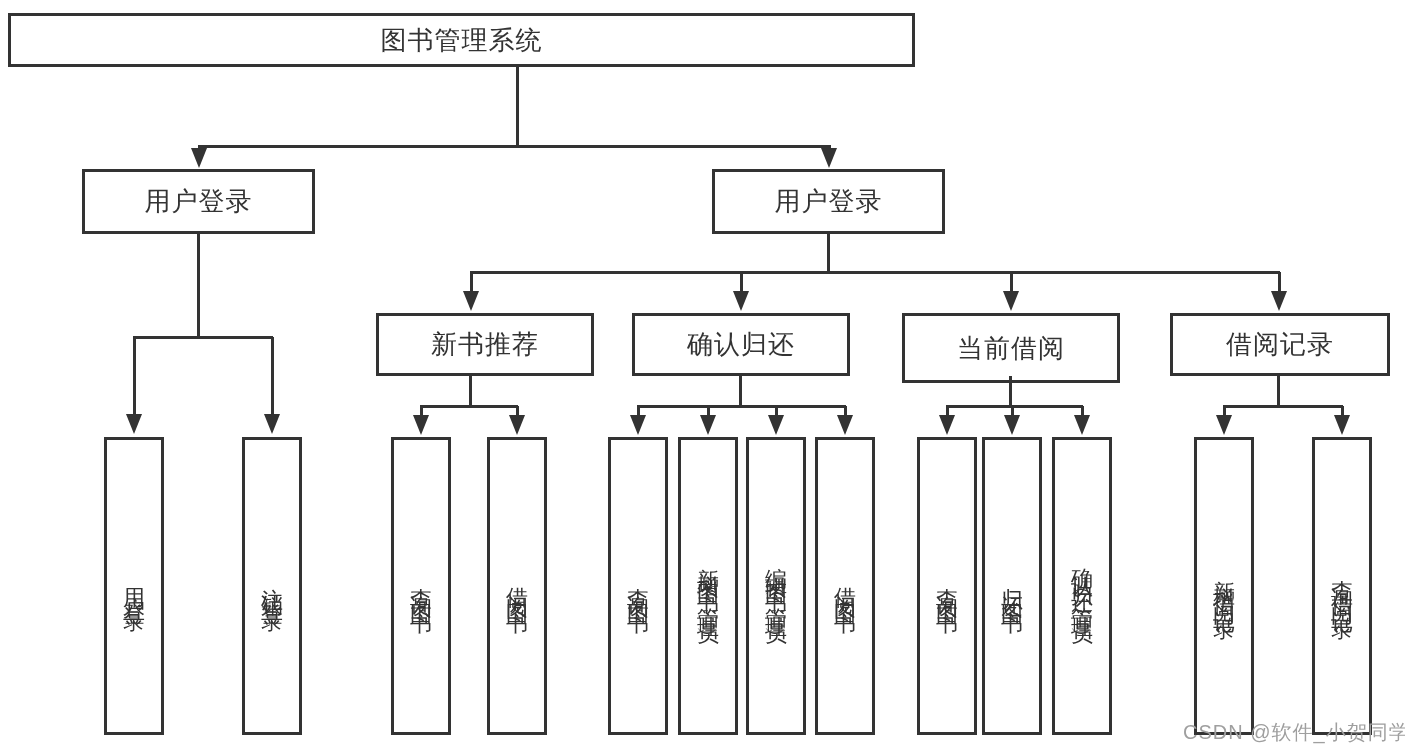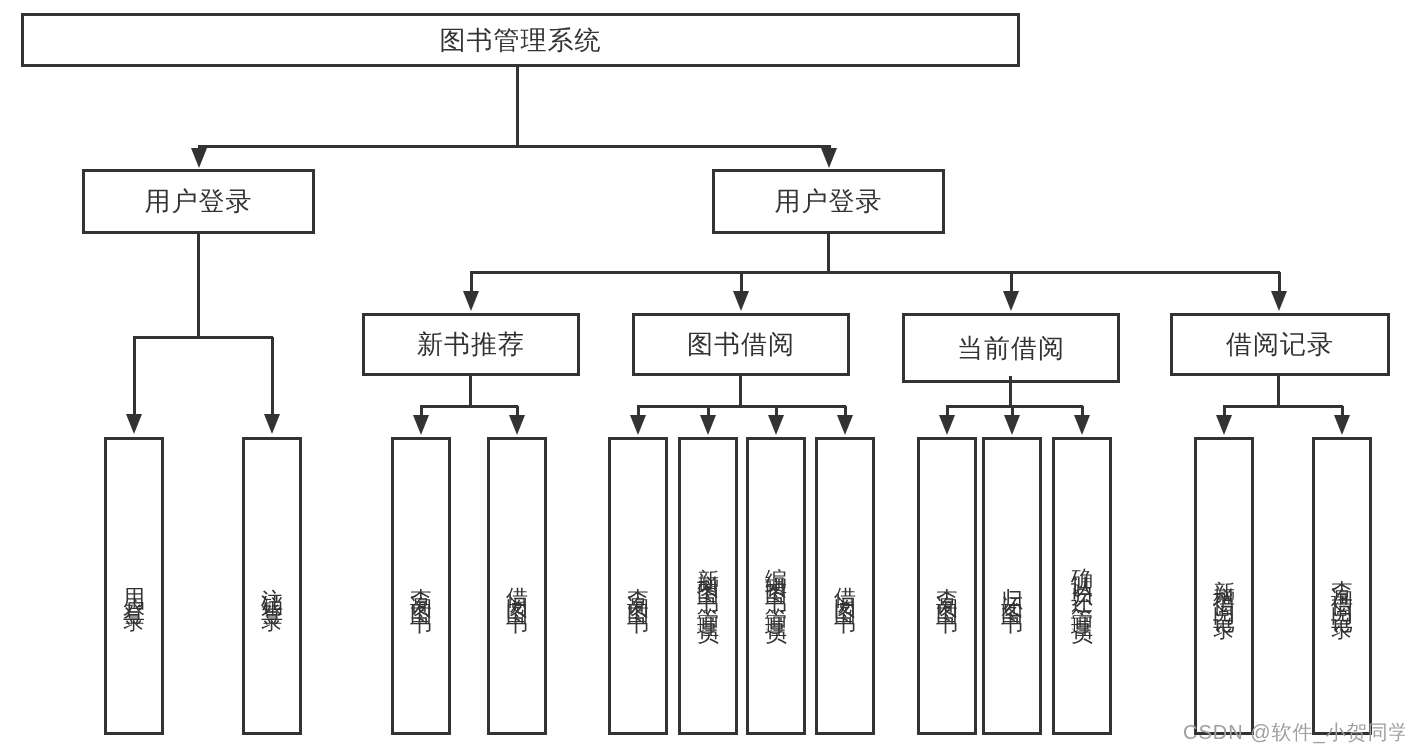--- a/index.html
+++ b/index.html
@@ -33,21 +33,21 @@
   .watermark {
     position:absolute; left:1183px; top:719px; font-size:20px;
     color:#9f9f9f; letter-spacing:1px; white-space:nowrap; z-index:5;
   }
 </style>
 </head>
 <body>
 
 <div class="stage">
 
-  <div class="box box-h" style="left:21px;top:13px;width:999px;height:54px;">
+  <div class="box box-h" style="left:8px;top:13px;width:907px;height:54px;">
     <span>图书管理系统</span>
   </div>
 
   <div class="vl" style="left:516px;top:67px;height:79px;"></div>
   <div class="hl" style="left:198px;top:145px;width:633px;"></div>
   <div class="arrow" style="left:191px;top:146px;height:22px;"></div>
   <div class="arrow" style="left:821px;top:146px;height:22px;"></div>
 
   <div class="box box-h" style="left:82px;top:169px;width:233px;height:65px;">
     <span>用户登录</span>
@@ -61,25 +61,25 @@
   <div class="arrow" style="left:126px;top:337px;height:97px;"></div>
   <div class="arrow" style="left:264px;top:337px;height:97px;"></div>
 
   <div class="vl" style="left:827px;top:234px;height:39px;"></div>
   <div class="hl" style="left:470px;top:271px;width:810px;"></div>
   <div class="arrow" style="left:463px;top:272px;height:39px;"></div>
   <div class="arrow" style="left:733px;top:272px;height:39px;"></div>
   <div class="arrow" style="left:1003px;top:272px;height:39px;"></div>
   <div class="arrow" style="left:1271px;top:272px;height:39px;"></div>
 
-  <div class="box box-h" style="left:362px;top:313px;width:218px;height:63px;">
+  <div class="box box-h" style="left:376px;top:313px;width:218px;height:63px;">
     <span>新书推荐</span>
   </div>
   <div class="box box-h" style="left:632px;top:313px;width:218px;height:63px;">
-    <span>图书借阅</span>
+    <span>确认归还</span>
   </div>
   <div class="box box-h" style="left:902px;top:313px;width:218px;height:70px;">
     <span>当前借阅</span>
   </div>
   <div class="box box-h" style="left:1170px;top:313px;width:220px;height:63px;">
     <span>借阅记录</span>
   </div>
 
   <div class="vl" style="left:469px;top:376px;height:31px;"></div>
   <div class="hl" style="left:420px;top:405px;width:98px;"></div>

